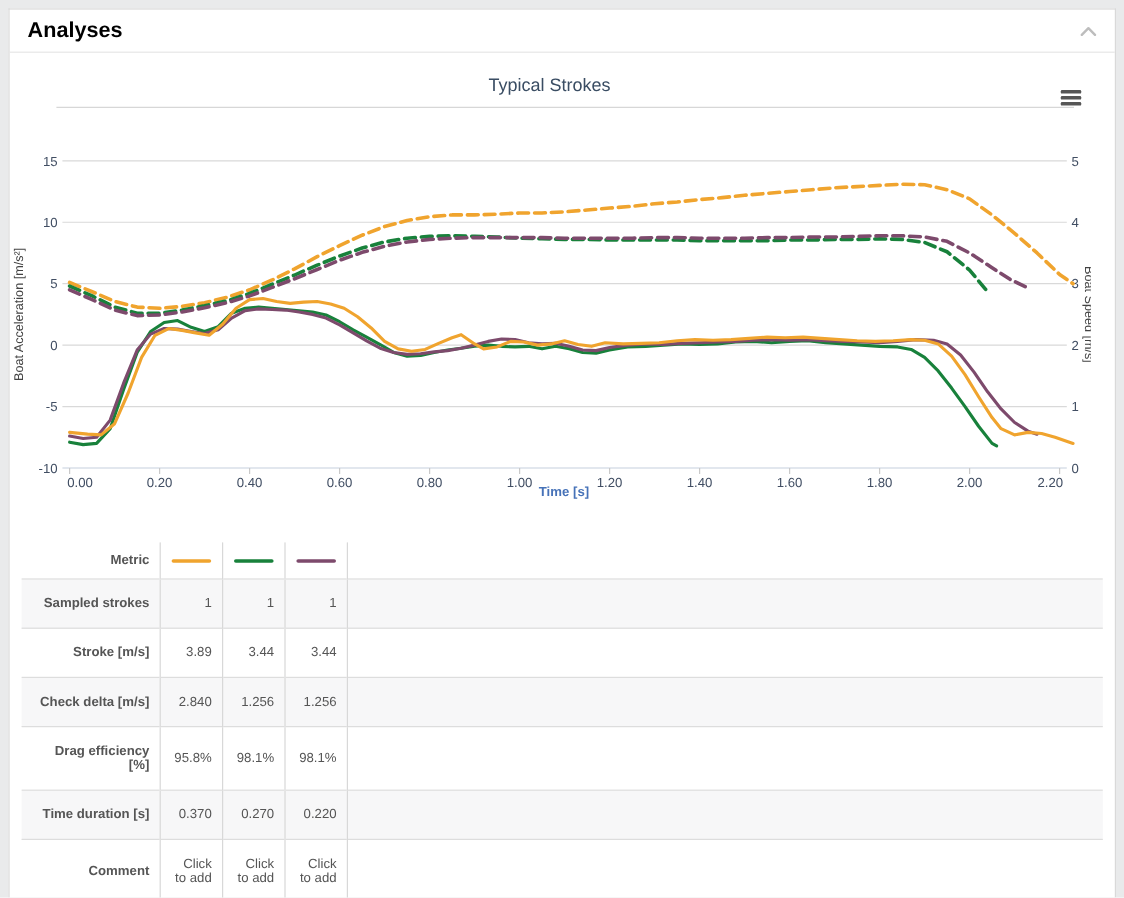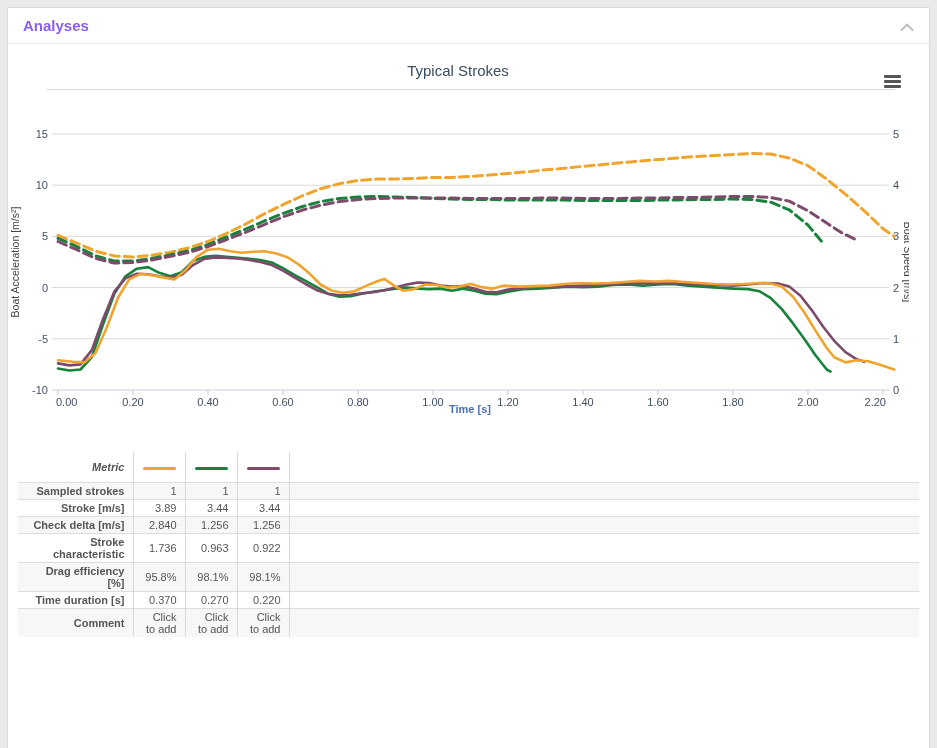--- a/index.html
+++ b/index.html
@@ -11,37 +11,37 @@
   .panel {
     position:absolute; left:7px; top:7px; width:923px; height:741px;
     background:#ffffff; border:1px solid #d9d9d9; border-bottom:none;
     box-sizing:border-box;
   }
   .panel-header {
     height:36px; border-bottom:1px solid #e7e7e7;
     display:flex; align-items:center; justify-content:space-between;
     padding:0 15px; box-sizing:border-box;
   }
-  .panel-title { font-size:15px; font-weight:bold; color:#8b5cf6; }
+  .panel-title { font-size:18px; font-weight:bold; color:#000000; }
   .collapse-btn { cursor:pointer; display:inline-flex; align-items:center; }
 
   .chart-wrap { position:absolute; left:0; top:41px; width:901px; height:402px; }
   svg text { font-family:"Liberation Sans", sans-serif; }
   .chart-title { font-size:15px; fill:#3a4d63; }
   .tick { font-size:11px; fill:#414e63; }
   .axis-title { font-size:10.5px; fill:#424242; }
   .xlabel { font-size:11px; font-weight:bold; fill:#4672b8; }
 
   .table-wrap { position:absolute; left:10px; top:444px; width:901px; }
   table.metrics { width:100%; border-collapse:collapse; table-layout:fixed; }
   table.metrics th, table.metrics td {
-    font-size:11px; color:#555; padding:2px 8px; vertical-align:middle;
+    font-size:11px; color:#555; padding:14px 8px; vertical-align:middle;
     box-sizing:border-box;
   }
-  table.metrics thead th { padding:9px 8px;font-style:italic; }
+  table.metrics thead th { padding:9px 8px; }
   table.metrics tbody th, table.metrics tbody td { border-top:1px solid #dddddd; }
   table.metrics tbody tr:nth-child(odd) { background:#f7f7f8; }
   .c-label { text-align:right; font-weight:bold; color:#4c4c4c; border-right:1px solid #d8d8d8; }
   .c-val   { text-align:right; border-right:1px solid #d8d8d8; }
   .c-sw    { text-align:center; border-right:1px solid #d8d8d8; }
   .c-fill  { }
   .swatch { display:inline-block; width:33px; height:3px; border-radius:2px; vertical-align:middle; }
   .comment-cell { cursor:pointer; }
 </style>
 </head>
@@ -163,27 +163,20 @@
             <td class="c-fill"></td>
           </tr>
           <tr>
             <th class="c-label">Check delta [m/s]</th>
             <td class="c-val">2.840</td>
             <td class="c-val">1.256</td>
             <td class="c-val">1.256</td>
             <td class="c-fill"></td>
           </tr>
           <tr>
-            <th class="c-label">Stroke characteristic</th>
-            <td class="c-val">1.736</td>
-            <td class="c-val">0.963</td>
-            <td class="c-val">0.922</td>
-            <td class="c-fill"></td>
-          </tr>
-          <tr>
             <th class="c-label">Drag efficiency [%]</th>
             <td class="c-val">95.8%</td>
             <td class="c-val">98.1%</td>
             <td class="c-val">98.1%</td>
             <td class="c-fill"></td>
           </tr>
           <tr>
             <th class="c-label">Time duration [s]</th>
             <td class="c-val">0.370</td>
             <td class="c-val">0.270</td>

